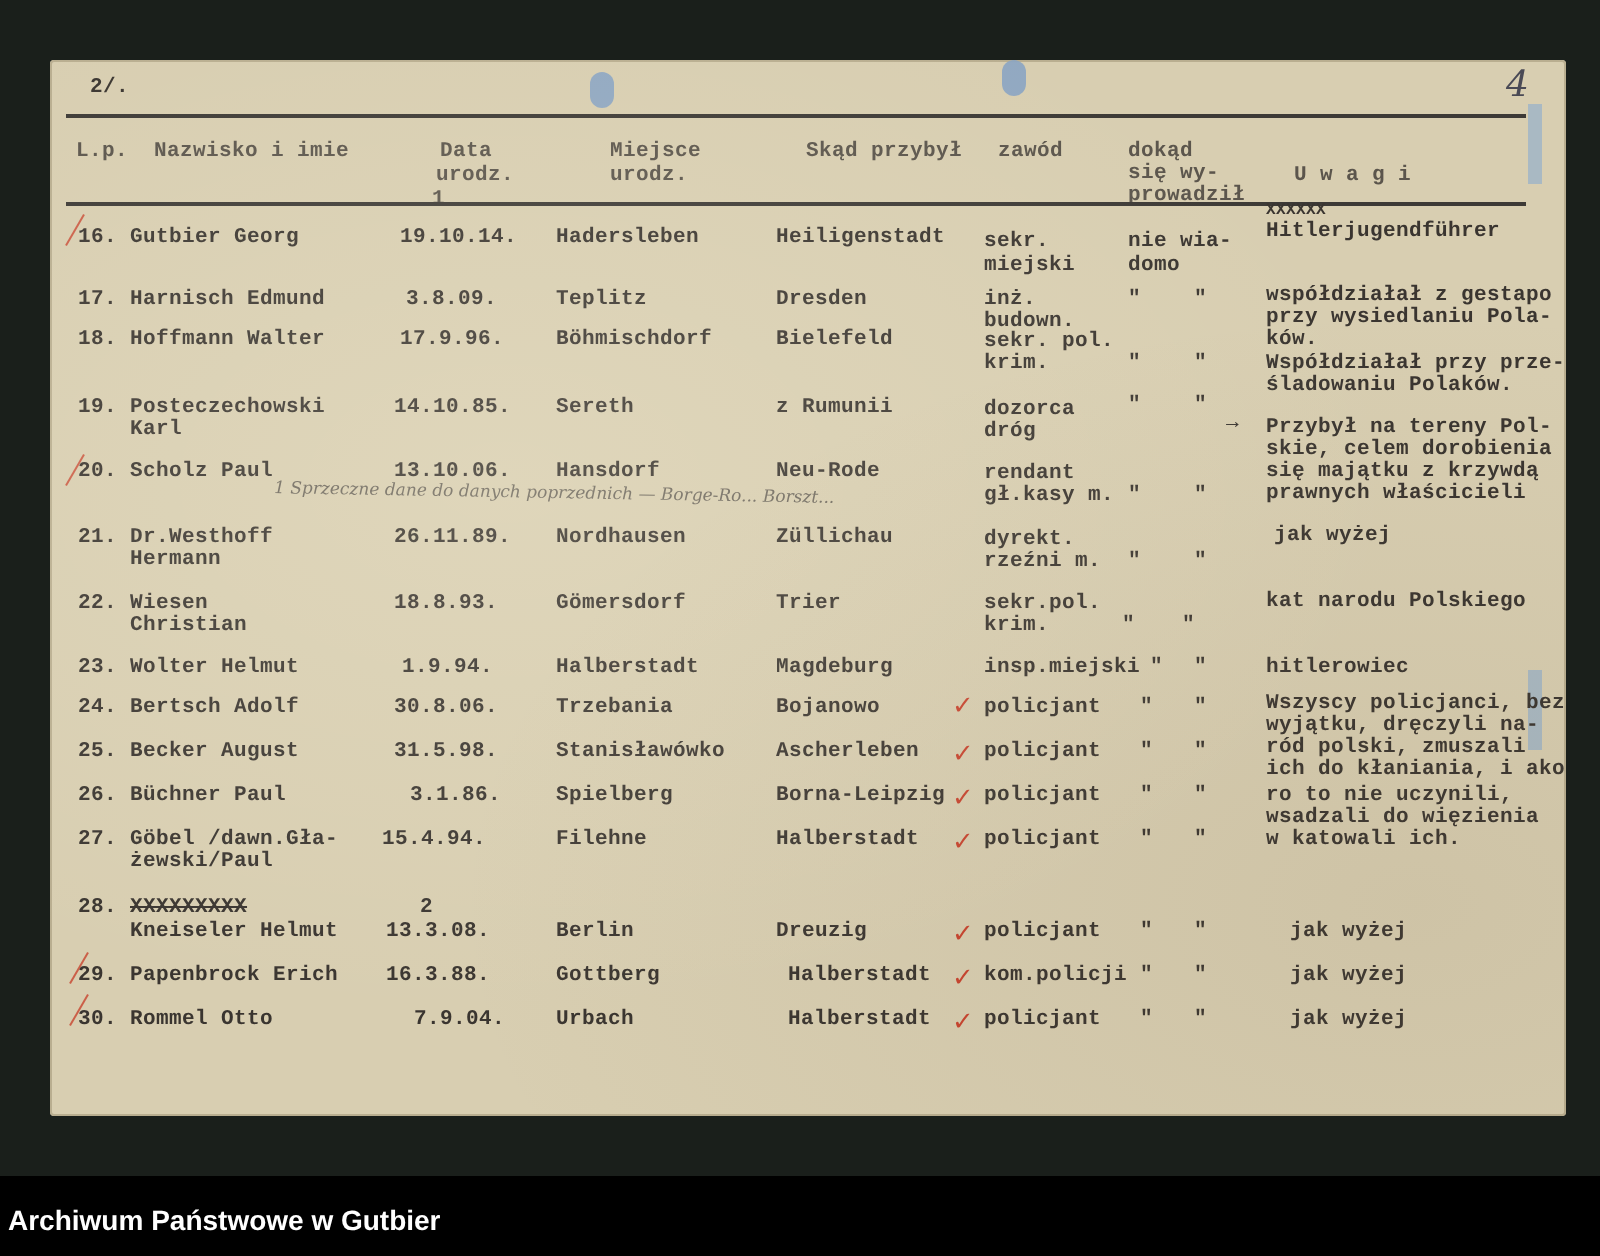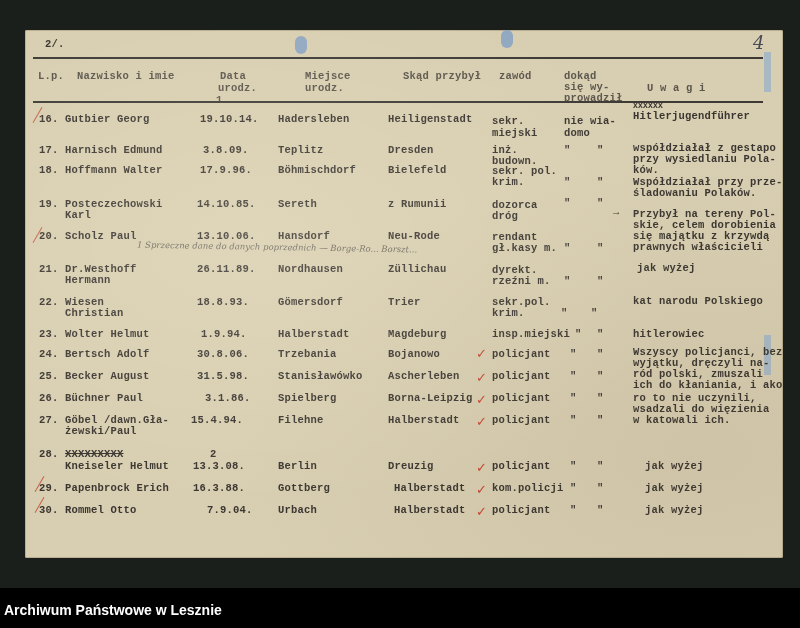--- a/index.html
+++ b/index.html
@@ -265,14 +265,14 @@
     <div class="t" style="left:369px;top:474px;">Halberstadt</div>
     <div class="check" style="left:451px;top:476px;">✓</div>
     <div class="t" style="left:467px;top:474px;">policjant</div>
     <div class="t" style="left:545px;top:474px;">"</div>
     <div class="t" style="left:572px;top:474px;">"</div>
     <div class="t" style="left:620px;top:474px;">jak wyżej</div>
   </div>
 </div>
 
 <div class="footer">
-  <span>Archiwum Państwowe w Lesznie</span>
+  <span>Archiwum Państwowe w Gutbier</span>
 </div>
 
 </body></html>

